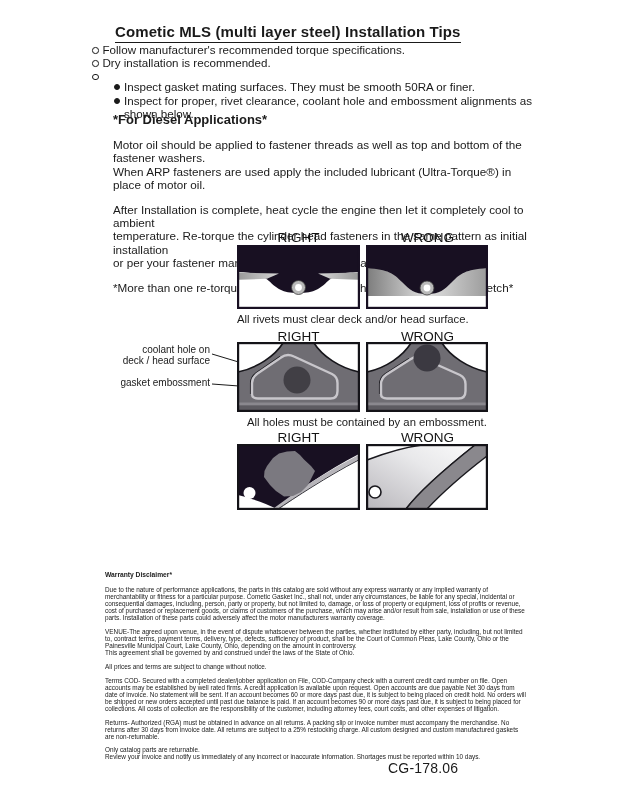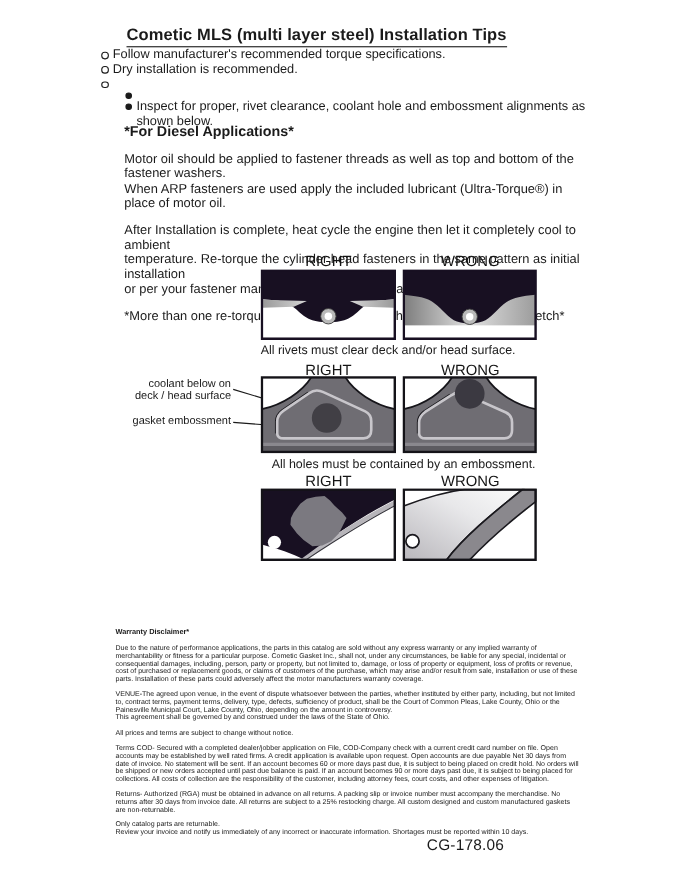--- a/index.html
+++ b/index.html
@@ -48,20 +48,21 @@
     </div>
     <div class="b-row">
       <span class="marker"></span>
       <span>Dry installation is recommended.</span>
     </div>
     <div class="b-row">
       <span class="marker"></span>
     </div>
     <div class="b-row sub">
       <span class="marker filled"></span>
+      <span>Inspect gasket mating surfaces.  They must be smooth 50RA or finer.</span>
     </div>
     <div class="b-row sub">
       <span class="marker filled"></span>
       <span>Inspect for proper, rivet clearance, coolant hole and embossment alignments as shown below.</span>
     </div>
   </div>
 
   <div class="diesel">
     <div class="diesel-h">*For Diesel Applications*</div>
     <p>Motor oil should be applied to fastener threads as well as top and bottom of the fastener washers.
@@ -114,21 +115,21 @@
       <circle cx="61" cy="43" r="3.4" fill="#ffffff"></circle>
       <rect x="1" y="1" width="120" height="62" fill="none" stroke="#181022" stroke-width="2.4"></rect>
     </svg>
   </div>
 
   <div class="fig-caption" style="left:237px; top:313px;">All rivets must clear deck and/or head surface.</div>
 
   <div class="fig-label" style="left:237px; top:329px;">RIGHT</div>
   <div class="fig-label" style="left:366px; top:329px;">WRONG</div>
 
-  <div class="anno" style="left:95px; top:344px;">coolant below on
+  <div class="anno" style="left:95px; top:344px;">coolant hole on
 deck / head surface</div>
   <div class="anno" style="left:95px; top:377px;">gasket embossment</div>
 
   <svg class="anno-lines" width="230" height="70" viewBox="0 0 230 70">
     <line x1="117" y1="16" x2="200" y2="41" stroke="#1a1a1a" stroke-width="1"></line>
     <line x1="117" y1="46" x2="184" y2="51" stroke="#1a1a1a" stroke-width="1"></line>
   </svg>
 
   <div class="fig-box" style="left:237px; top:342px;">
     <svg width="123" height="70" viewBox="0 0 123 70">

